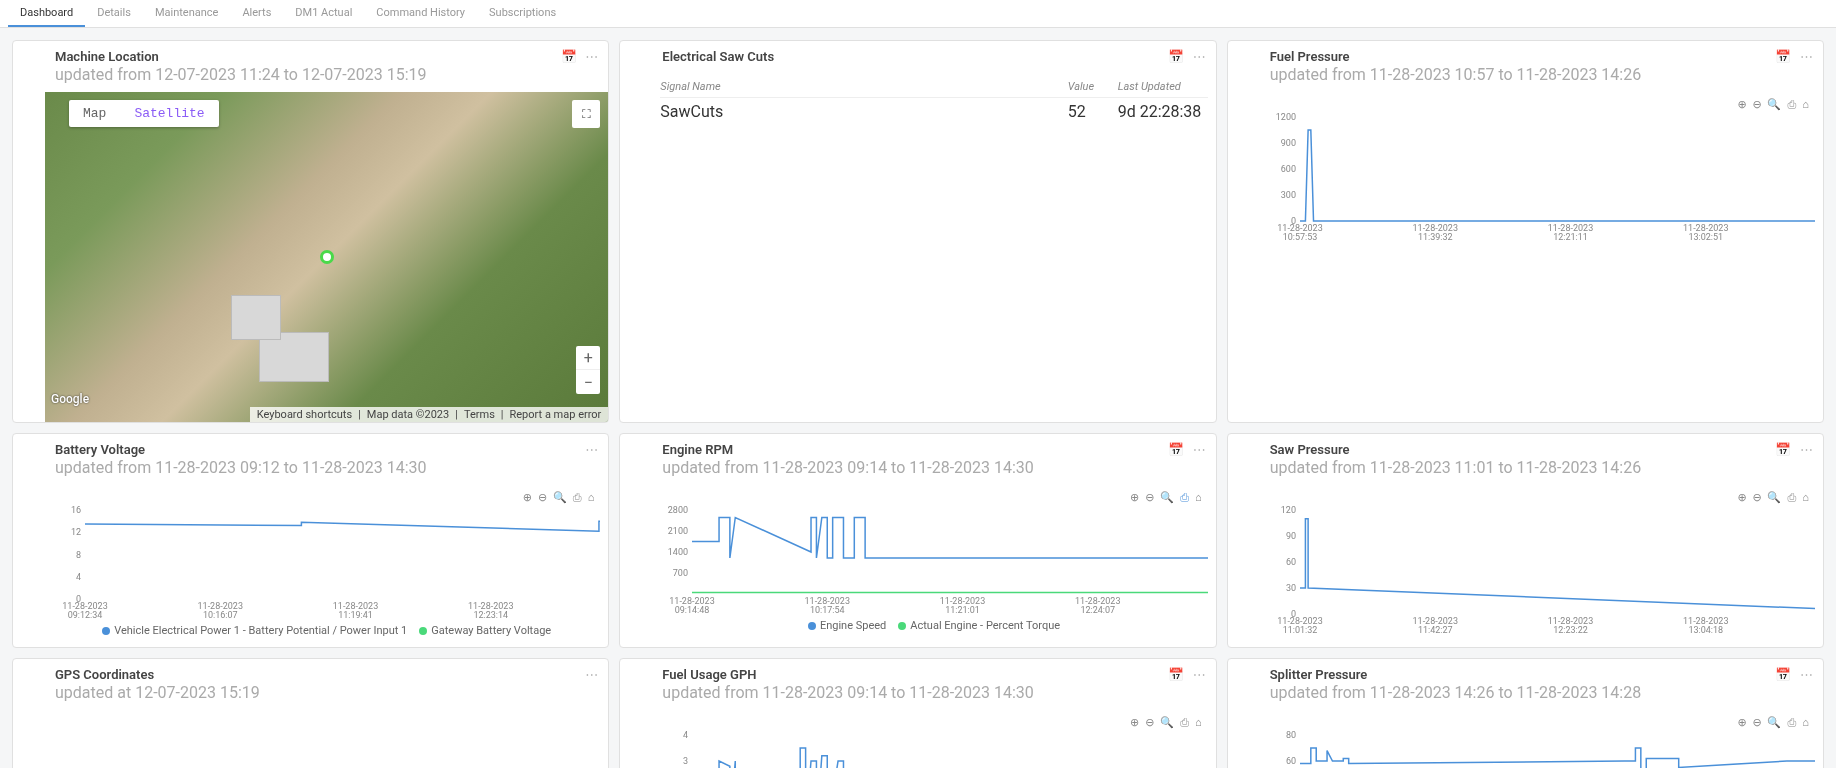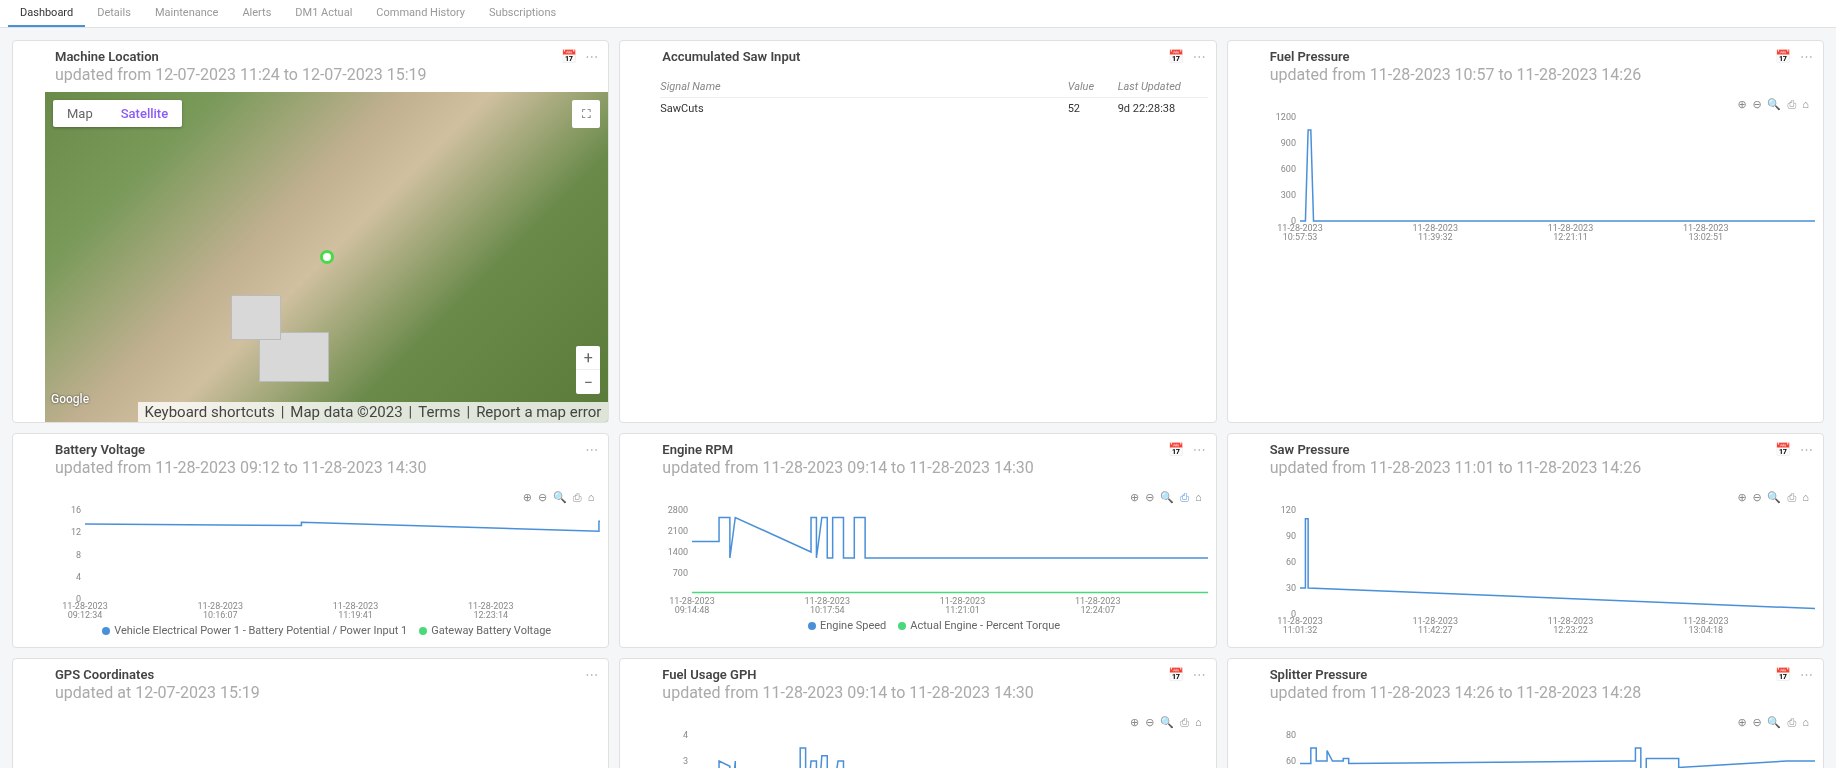--- a/index.html
+++ b/index.html
@@ -12,34 +12,34 @@
 .panel-head { display: flex; align-items: flex-start; justify-content: space-between; padding: 8px 10px; }
 .panel-title { font-size: 13px; font-weight: 600; color: #444; }
 .panel-sub { font-size: 16px; color: #aaa; margin-top: 1px; }
 .panel-icons { display: flex; gap: 8px; color: #aaa; align-items: center; }
 .panel-icons span { cursor: pointer; font-size: 13px; }
 .panel-body { flex: 1; position: relative; padding: 4px 8px 8px 8px; }
 .chart-tools { display: flex; gap: 6px; justify-content: flex-end; padding: 2px 6px; color: #888; font-size: 11px; }
 .chart-tools span { cursor: pointer; }
 .chart-tools .sel { color: #4a90d9; }
 .map-wrap { position: relative; height: 330px; background: linear-gradient(135deg,#6a8a4a 0,#7a9a5a 20%,#c0b090 40%,#d0c0a0 50%,#6a8a4a 70%,#5a7a3a 100%); }
-.map-type { position: absolute; top: 8px; left: 8px; background: #fff; border-radius: 2px; box-shadow: 0 1px 3px rgba(0,0,0,0.3); display: flex; z-index: 2; }
+.map-type { position: absolute; top: 8px; left: 24px; background: #fff; border-radius: 2px; box-shadow: 0 1px 3px rgba(0,0,0,0.3); display: flex; z-index: 2; font-family: Liberation Mono, monospace; }
 .map-type div { padding: 6px 14px; font-size: 13px; cursor: pointer; color: #666; }
 .map-type div.active { color: #8b5cf6; font-weight: 500; }
 .fullscreen { position: absolute; top: 8px; right: 8px; width: 28px; height: 28px; background: #fff; border-radius: 2px; display: flex; align-items: center; justify-content: center; cursor: pointer; z-index: 2; }
 .zoom-ctrl { position: absolute; bottom: 28px; right: 8px; background: #fff; border-radius: 2px; z-index: 2; }
 .zoom-ctrl div { width: 24px; height: 24px; display: flex; align-items: center; justify-content: center; cursor: pointer; font-size: 16px; color: #666; border-bottom: 1px solid #eee; }
 .zoom-ctrl div:last-child { border-bottom: none; }
 .marker { position: absolute; top: 50%; left: 50%; width: 14px; height: 14px; background: #fff; border: 3px solid #4ad94a; border-radius: 50%; transform: translate(-50%,-50%); z-index: 2; }
 .map-logo { position: absolute; bottom: 16px; left: 6px; color: #fff; font-size: 12px; font-weight: 500; text-shadow: 0 0 2px rgba(0,0,0,0.8); z-index: 2; }
-.map-attr { position: absolute; bottom: 0; right: 0; background: rgba(255,255,255,0.8); font-size: 15px; color: #444; padding: 1px 4px; z-index: 2; }
+.map-attr { position: absolute; bottom: 0; right: 0; background: rgba(255,255,255,0.8); font-size: 11px; color: #444; padding: 1px 4px; z-index: 2; }
 .map-attr span { margin: 0 3px; cursor: pointer; }
 .map-building { position: absolute; background: #d8d8d8; border: 1px solid #bbb; }
 .table-head { display: flex; font-size: 11px; color: #888; padding: 4px 0; border-bottom: 1px solid #eee; font-style: italic; }
-.table-row { display: flex; font-size: 11px; padding: 4px 0; }
+.table-row { display: flex; font-size: 16px; padding: 4px 0; }
 .col1 { flex: 1; } .col2 { width: 50px; } .col3 { width: 90px; }
 .legend { display: flex; gap: 12px; justify-content: center; font-size: 11px; color: #666; flex-wrap: wrap; }
 .legend-item { display: flex; align-items: center; gap: 4px; }
 .dot { width: 8px; height: 8px; border-radius: 50%; }
 .axis-label { font-size: 9px; fill: #888; }
 svg .series { fill: none; stroke-width: 1.5; }
 #p-location { grid-row: span 1; }
 .large-map .panel-body { padding: 0; }
 </style>
 </head>
@@ -84,21 +84,21 @@
         <div class="marker"></div>
         <div class="map-logo">Google</div>
         <div class="map-attr" id="mapAttr"><span>Keyboard shortcuts</span><span>|</span><span>Map data ©2023</span><span>|</span><span>Terms</span><span>|</span><span>Report a map error</span></div>
       </div>
     </div>
   </div>
 
   <div class="panel">
     <div class="panel-head">
       <div>
-          <div class="panel-title">Accumulated Saw Input</div>
+          <div class="panel-title">Electrical Saw Cuts</div>
         </div>
       <div class="panel-icons">
         <span>📅</span>
         <span>⋯</span>
       </div>
     </div>
     <div class="panel-body">
       <div class="table-head">
         <div class="col1">Signal Name</div>
         <div class="col2">Value</div>

